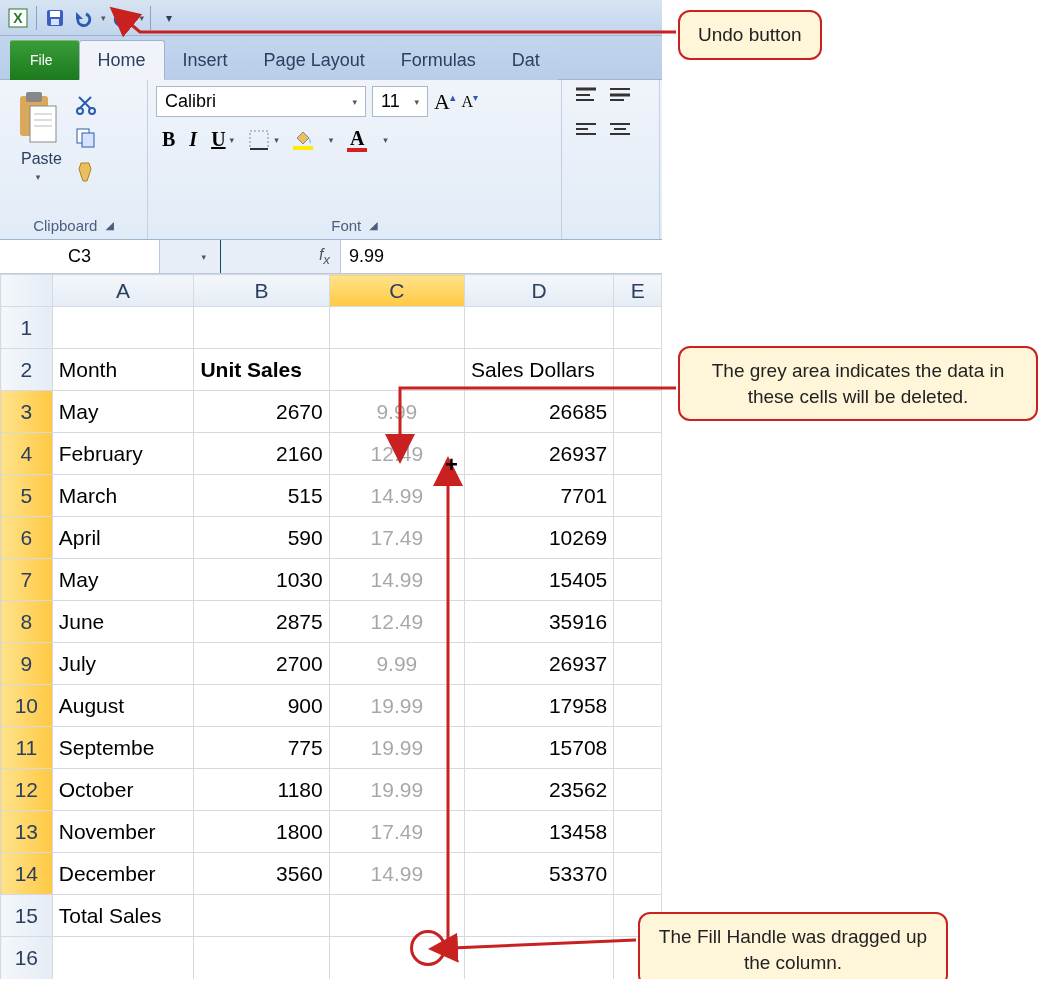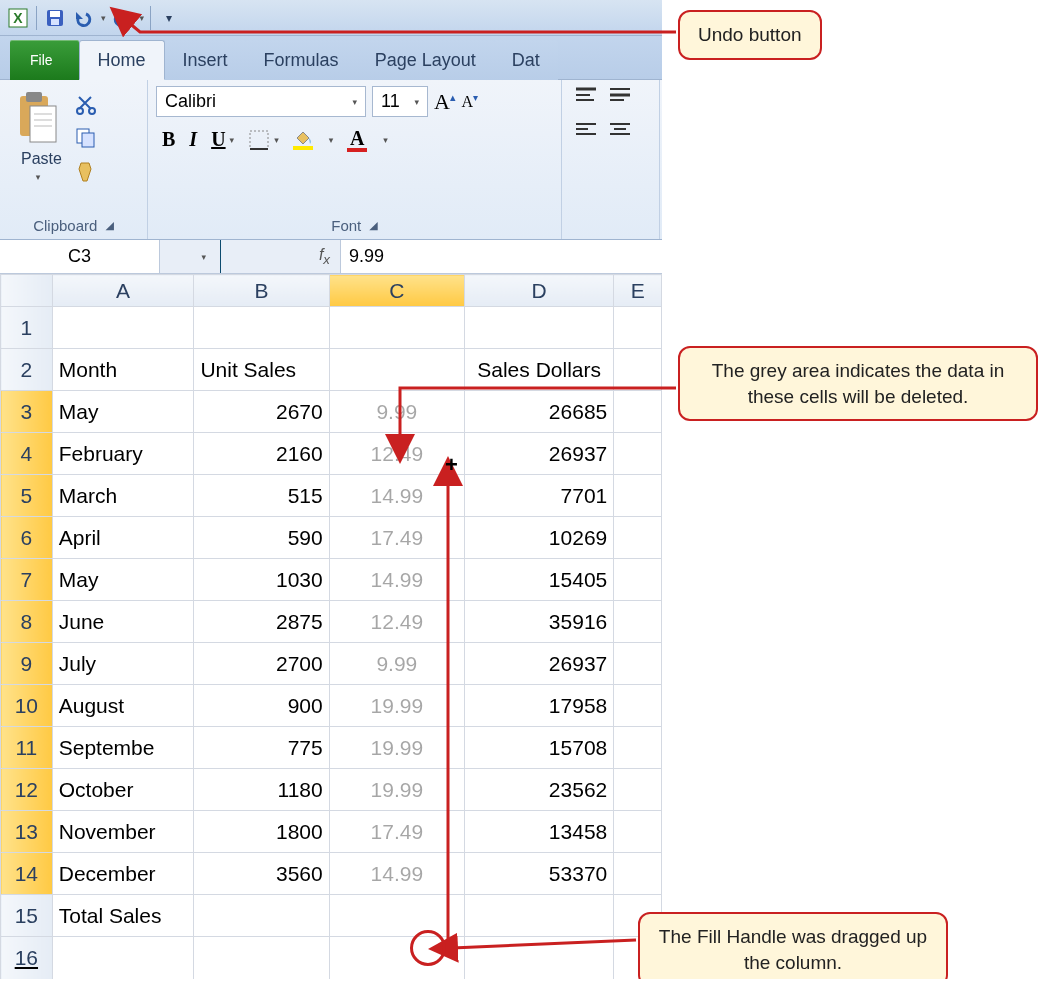--- a/index.html
+++ b/index.html
@@ -116,22 +116,22 @@
   </span>
   <span class="dd-arrow">▾</span>
   <div class="qat-sep"></div>
   <span class="qat-icon" style="font-size:12px;color:#2b4060;">▾</span>
 </div>
 
 <div class="tab-row">
   <div class="file-tab">File</div>
   <div class="tab active">Home</div>
   <div class="tab">Insert</div>
+  <div class="tab">Page Layout</div>
   <div class="tab">Formulas</div>
-  <div class="tab">Page Layout</div>
   <div class="tab">Dat</div>
 </div>
 
 <div class="ribbon">
 
   <div class="ribbon-group clipboard-group">
     <div class="clipboard-top">
       <div class="paste-btn">
         <svg width="46" height="56">
           <rect x="6" y="6" width="28" height="40" fill="#d9a85a" rx="3"></rect>
@@ -275,23 +275,23 @@
         <th class="row-h">1</th>
         <td class="col-a"></td>
         <td class="col-b"></td>
         <td class="col-c"></td>
         <td class="col-d"></td>
         <td class="col-e"></td>
       </tr>
   <tr>
         <th class="row-h">2</th>
         <td class="col-a" style="text-align:left;">Month</td>
-        <td class="col-b" style="text-align:left;">Unit Sales</td>
+        <td class="col-b" style="text-align:left;font-weight:bold;">Unit Sales</td>
         <td class="col-c"></td>
-        <td class="col-d" style="text-align:center;">Sales Dollars</td>
+        <td class="col-d" style="text-align:left;">Sales Dollars</td>
         <td class="col-e"></td>
       </tr>
   <tr>
         <th class="row-h active-row">3</th>
         <td class="col-a">May</td>
         <td class="col-b">2670</td>
         <td class="col-c deleted-cell">9.99</td>
         <td class="col-d">26685</td>
         <td class="col-e"></td>
       </tr>
@@ -384,21 +384,21 @@
         <td class="col-e"></td>
       </tr>
   <tr>
         <th class="row-h">15</th>
         <td class="col-a">Total Sales</td>
         <td class="col-b"></td>
         <td class="col-c"></td>
         <td class="col-d"></td>
         <td class="col-e"></td>
       </tr>
-  <tr style="height:20px;text-decoration:underline;">
+  <tr style="height:20px;">
         <th class="row-h" style="border-bottom:none;">16</th>
         <td class="col-a" style="border-bottom:none;"></td>
         <td class="col-b" style="border-bottom:none;"></td>
         <td class="col-c" style="border-bottom:none;"></td>
         <td class="col-d" style="border-bottom:none;"></td>
         <td class="col-e" style="border-bottom:none;"></td>
       </tr>
 </tbody>
   </table>
 

